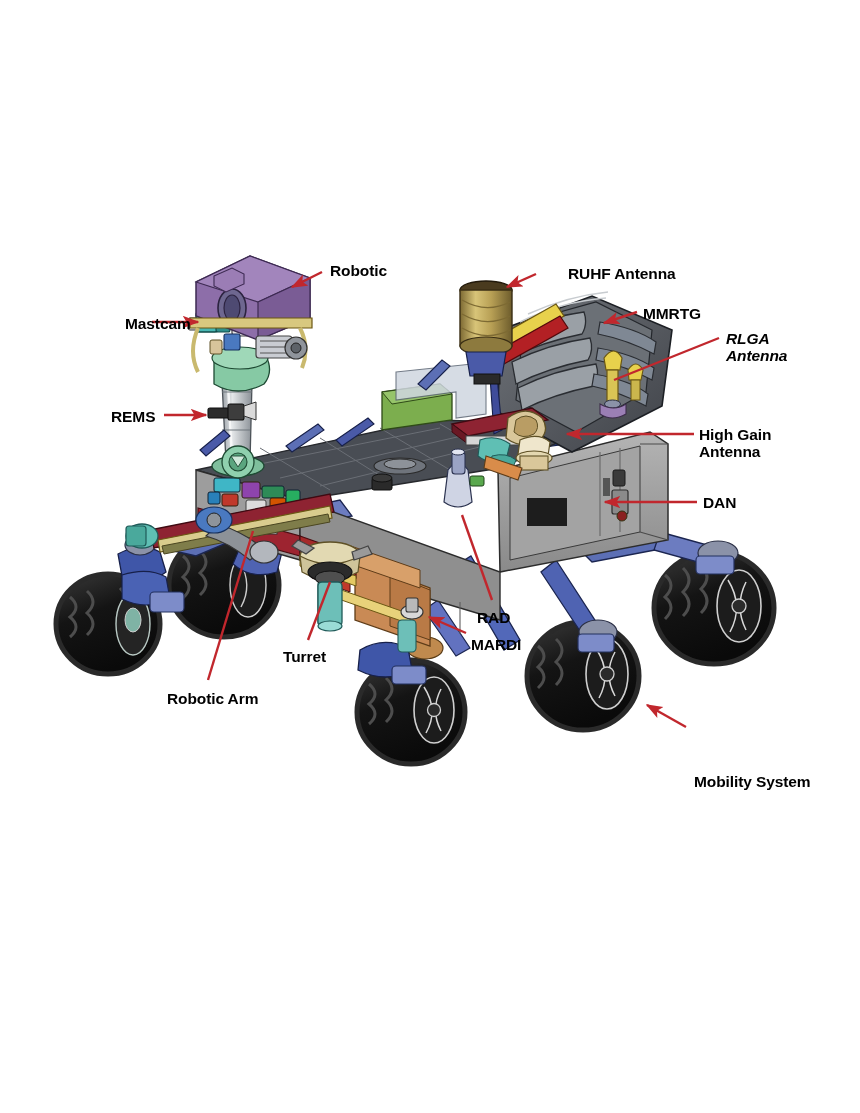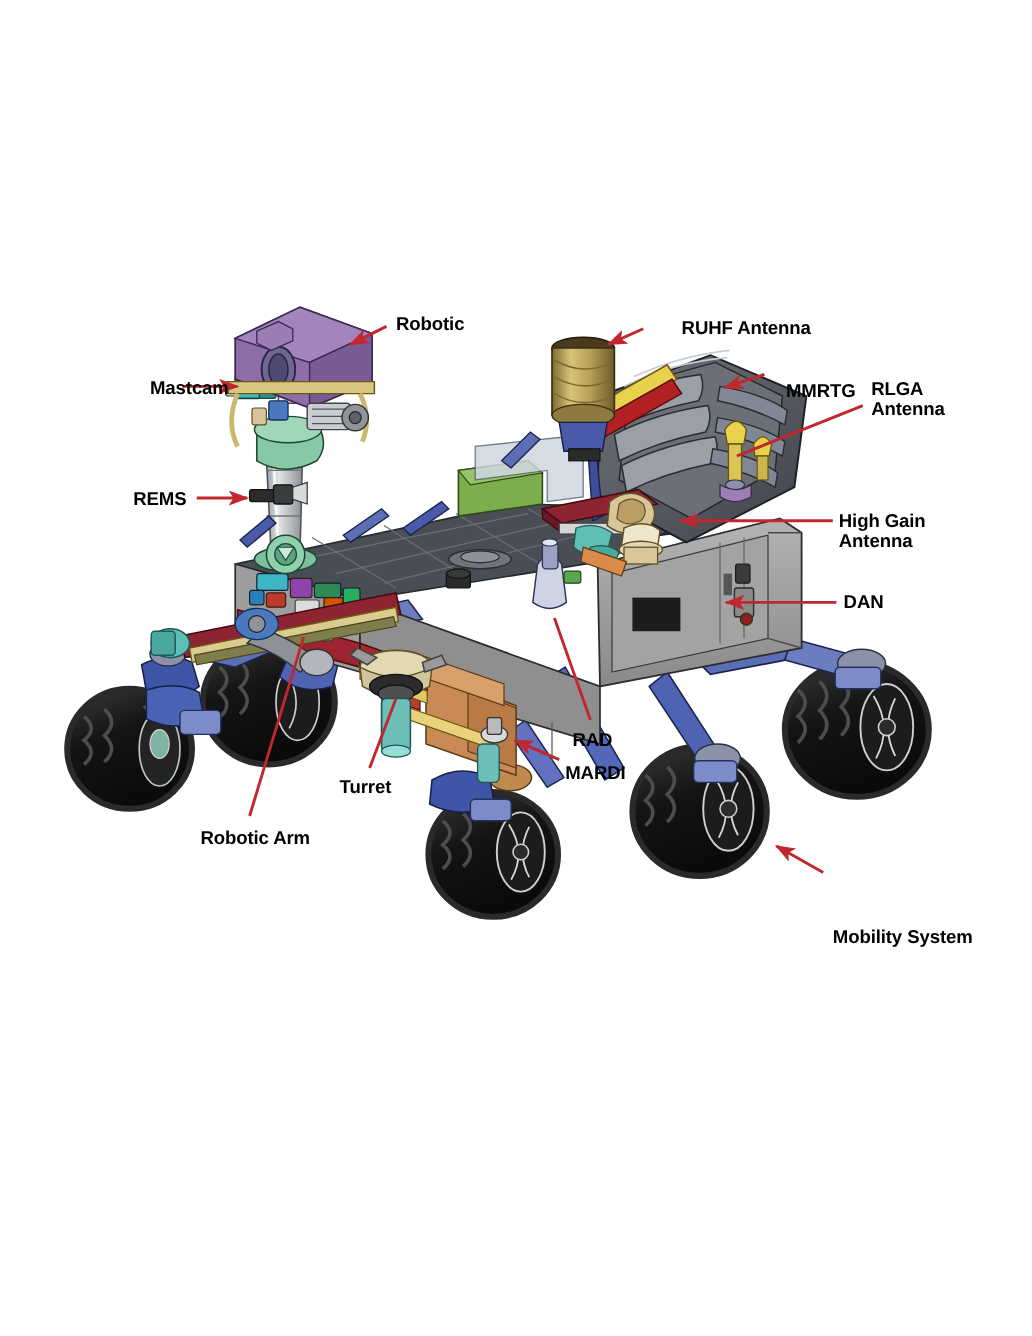--- a/index.html
+++ b/index.html
@@ -409,22 +409,22 @@
       <line x1="308" y1="640" x2="330" y2="582"></line>
       <line x1="208" y1="680" x2="253" y2="531"></line>
       <line x1="686" y1="727" x2="647" y2="705" marker-end="url(#arrowhead)"></line>
     </g>
   </svg>
 
   <div class="lbl" style="left:330px; top:262px;">Robotic</div>
   <div class="lbl" style="left:87px;  top:315px;margin-left:38px;">Mastcam</div>
   <div class="lbl" style="left:111px; top:408px;">REMS</div>
   <div class="lbl" style="left:542px; top:265px;margin-left:26px;">RUHF Antenna</div>
-  <div class="lbl" style="left:643px; top:318px;margin-left:12px;">MMRTG</div>
-  <div class="lbl two-line" style="left:726px; top:316px;">RLGA
+  <div class="lbl" style="left:643px; top:305px;">MMRTG</div>
+  <div class="lbl two-line" style="left:726px; top:330px;font-style:italic;">RLGA
 Antenna</div>
   <div class="lbl two-line" style="left:699px; top:426px;">High Gain
 Antenna</div>
   <div class="lbl" style="left:703px; top:494px;text-align:right;">DAN</div>
   <div class="lbl" style="left:477px; top:609px;">RAD</div>
   <div class="lbl" style="left:471px; top:636px;">MARDI</div>
   <div class="lbl" style="left:283px; top:648px;">Turret</div>
   <div class="lbl" style="left:167px; top:690px;">Robotic Arm</div>
   <div class="lbl" style="left:694px; top:773px;">Mobility System</div>
 

